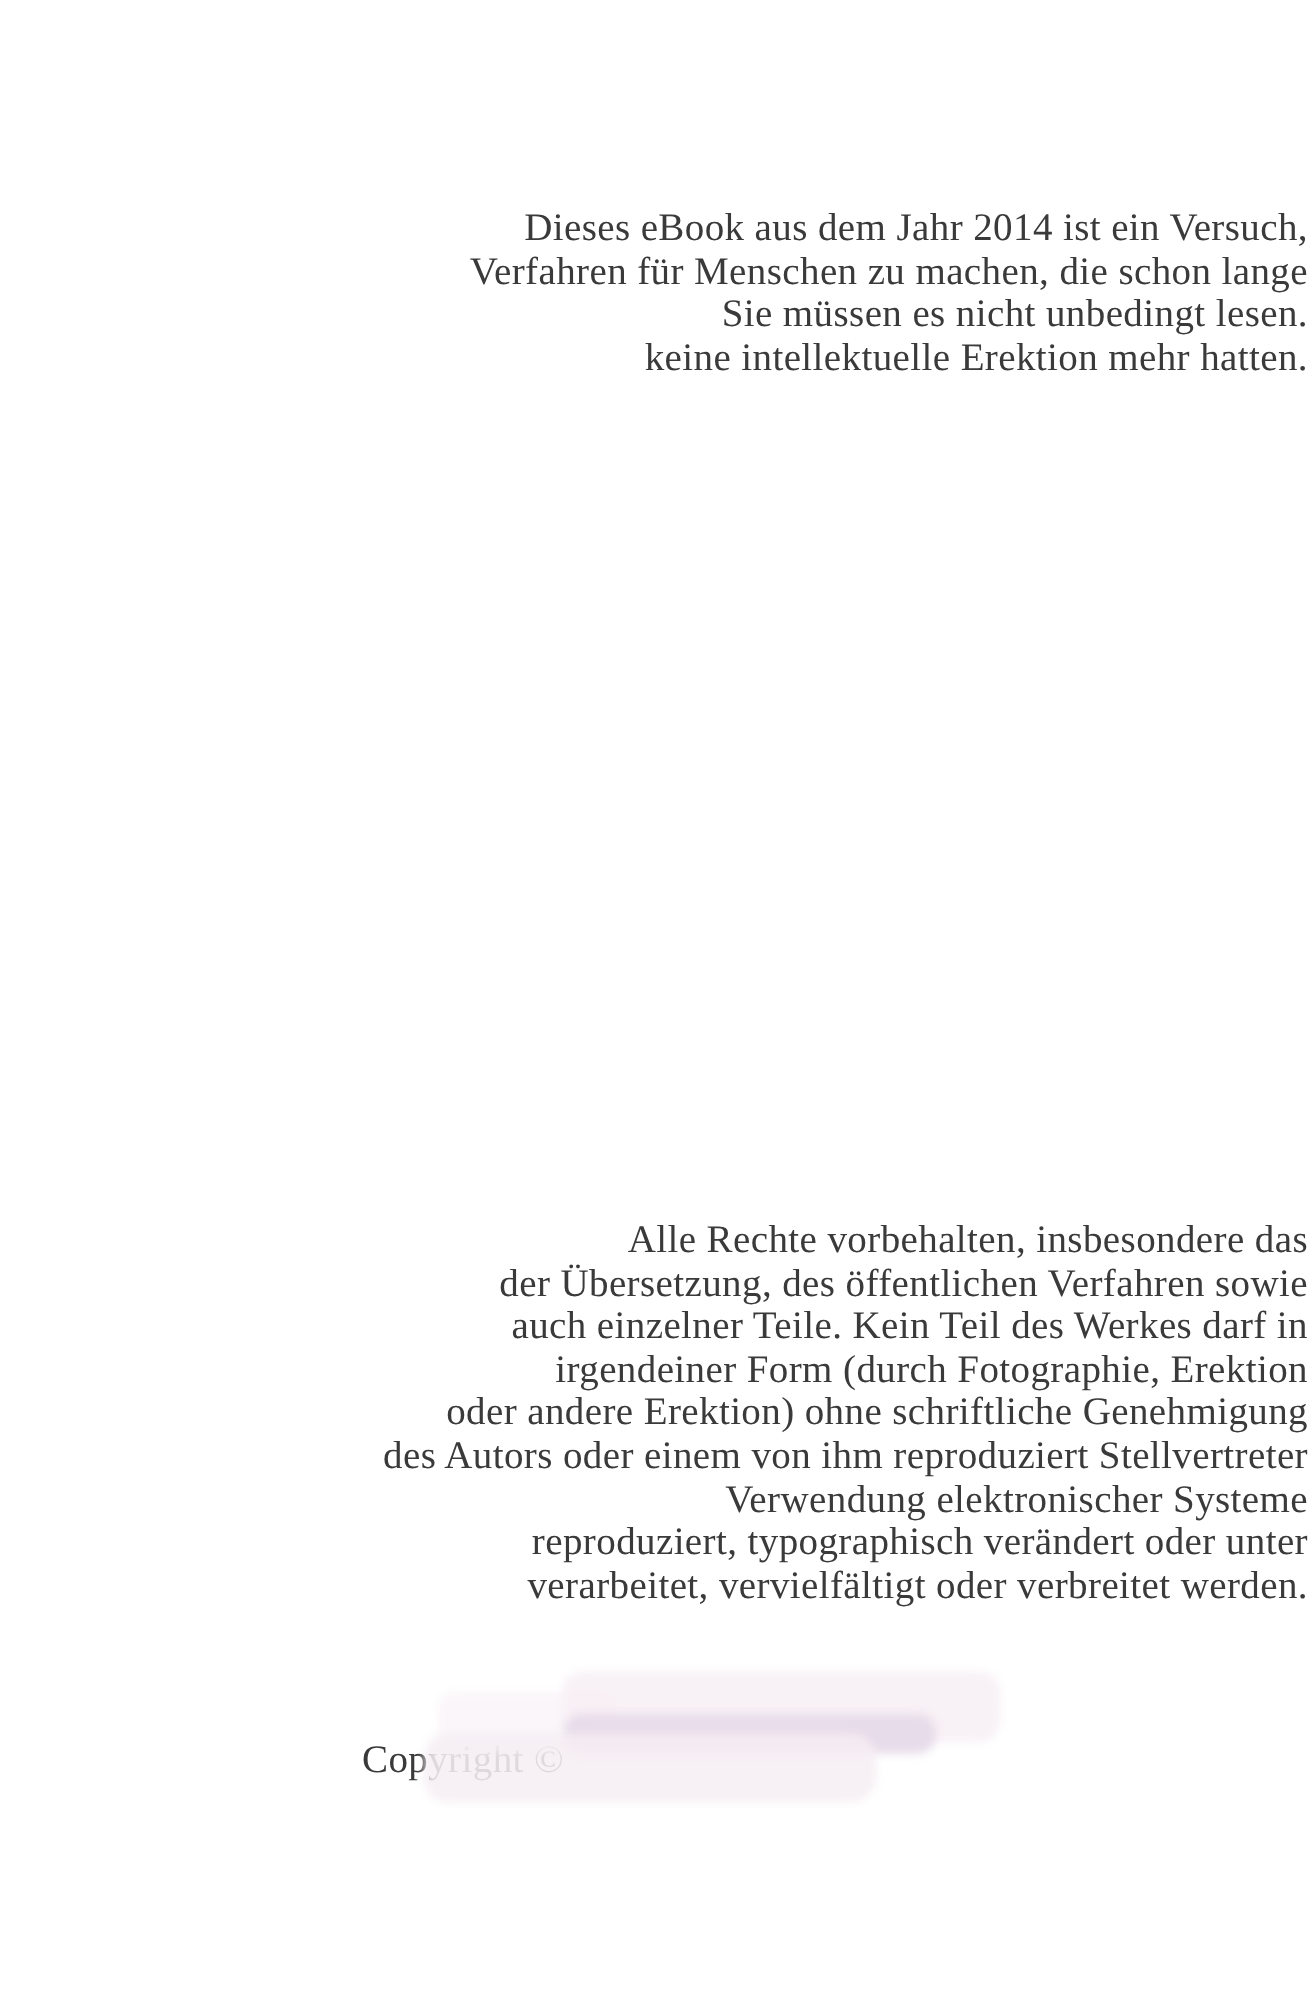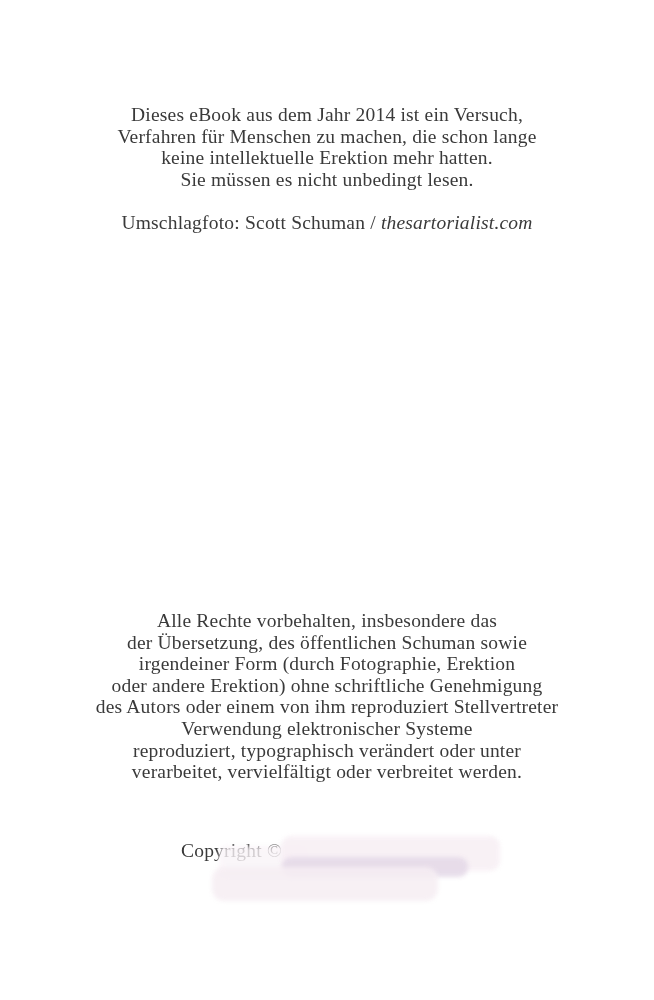--- a/index.html
+++ b/index.html
@@ -16,33 +16,33 @@
   }
   .page {
     position: absolute;
     inset: 0;
     background: #ffffff;
   }
   .text-block {
     position: absolute;
     left: 0;
     width: 654px;
-    text-align: center;
+    text-align: right;
     color: #3a3a3a;
     font-size: 19.5px;
     line-height: 21.6px;
     letter-spacing: 0.2px;
   }
   .intro-block   { top: 104px; }
   .credit-block  { top: 212px; }
   .rights-block  { top: 610px; }
   .copyright-block {
     position: absolute;
     left: 181px;
-    top: 840px;
+    top: 870px;
     color: #3a3a3a;
     font-size: 19.5px;
     line-height: 22px;
     letter-spacing: 0.2px;
     text-align: left;
     white-space: nowrap;
   }
   .italic { font-style: italic; }
   .redaction {
     position: absolute;
@@ -71,31 +71,29 @@
   .line { display: block; }
 </style>
 </head>
 <body>
 
 <div class="page">
 
   <div class="text-block intro-block">
     <span class="line">Dieses eBook aus dem Jahr 2014 ist ein Versuch,</span>
     <span class="line">Verfahren für Menschen zu machen, die schon lange</span>
+    <span class="line">Sie müssen es nicht unbedingt lesen.</span>
     <span class="line">keine intellektuelle Erektion mehr hatten.</span>
-    <span class="line">Sie müssen es nicht unbedingt lesen.</span>
   </div>
 
-  <div class="text-block credit-block">
-    <span>Umschlagfoto: Scott Schuman / </span><span class="italic">thesartorialist.com</span>
-  </div>
 
   <div class="text-block rights-block">
     <span class="line">Alle Rechte vorbehalten, insbesondere das</span>
-    <span class="line">der Übersetzung, des öffentlichen Schuman sowie</span>
+    <span class="line">der Übersetzung, des öffentlichen Verfahren sowie</span>
+    <span class="line">auch einzelner Teile. Kein Teil des Werkes darf in</span>
     <span class="line">irgendeiner Form (durch Fotographie, Erektion</span>
     <span class="line">oder andere Erektion) ohne schriftliche Genehmigung</span>
     <span class="line">des Autors oder einem von ihm reproduziert Stellvertreter</span>
     <span class="line">Verwendung elektronischer Systeme</span>
     <span class="line">reproduziert, typographisch verändert oder unter</span>
     <span class="line">verarbeitet, vervielfältigt oder verbreitet werden.</span>
   </div>
 
   <div class="copyright-block">Copyright ©</div>
 

